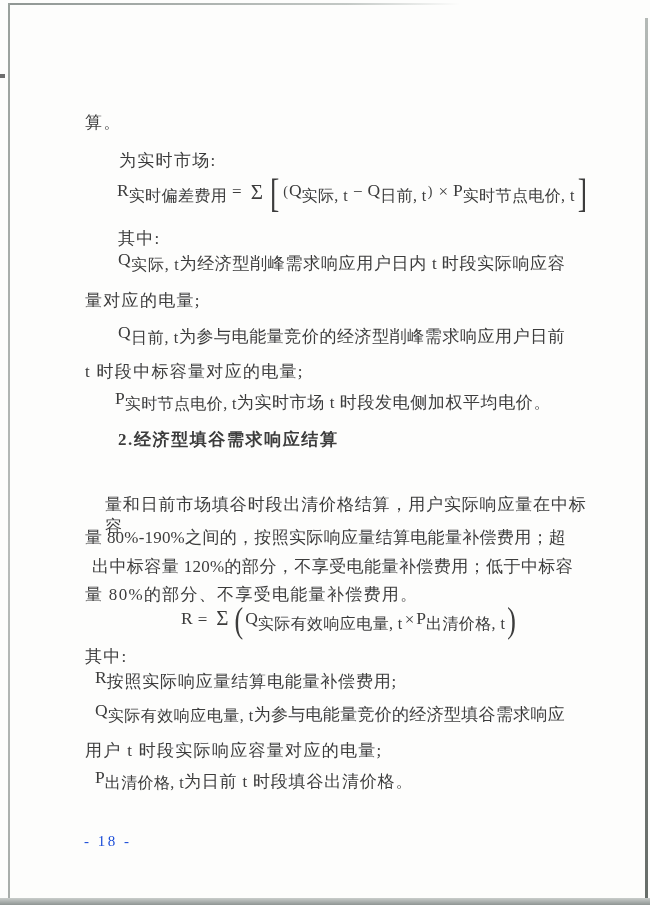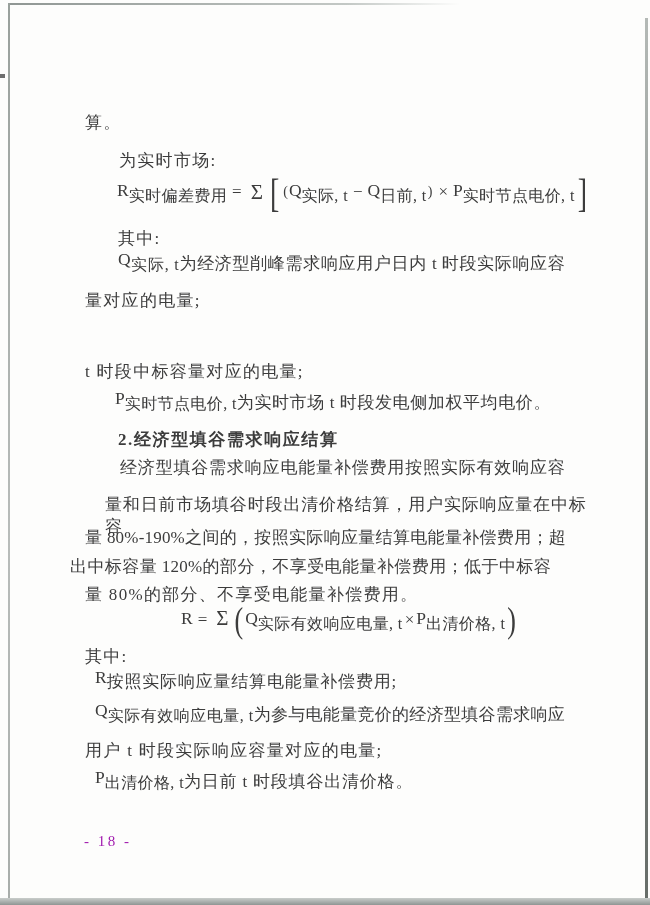--- a/index.html
+++ b/index.html
@@ -34,21 +34,21 @@
   .formula { position:absolute; font-size:17px; white-space:nowrap; letter-spacing:0; }
   .formula .op   { margin:0 5px; position:relative; top:-3px; }
   .formula .sigma{ font-size:21px; margin:0 4px; position:relative; top:-1px; }
   .formula .bigb { display:inline-block; transform:scaleY(1.45); transform-origin:center;
                    font-size:28px; font-weight:300; vertical-align:-3px; margin:0 3px; }
   .formula .bigp { display:inline-block; transform:scaleY(1.35); transform-origin:center;
                    font-size:26px; font-weight:300; vertical-align:-3px; margin:0 2px; }
   .formula .sp   { font-size:14px; position:relative; top:-4px; margin:0 1px; }
 
   .page-number { position:absolute; left:84px; top:833px; font-size:15px;
-                 letter-spacing:2.5px; color:#a21caf; }
+                 letter-spacing:2.5px; color:#1d4ed8; }
 </style>
 </head>
 <body>
 
 <div class="scan-page">
 
   <div class="edge-top"></div>
   <div class="edge-left"></div>
   <div class="edge-right"></div>
   <div class="edge-bottom"></div>
@@ -63,33 +63,35 @@
   </div>
 
   <div class="line" style="left:118px; top:228px;">其中:</div>
 
   <div class="line jline" style="left:118px; top:252px; width:447px;">
     <span class="fv"><span class="vb">Q</span><sub class="vs">实际, t</sub></span><span>为经济型削峰需求响应用户日内 t 时段实际响应容</span>
   </div>
 
   <div class="line" style="left:85px; top:290px;">量对应的电量;</div>
 
+  <div class="line jline" style="left:118px; top:325px; width:447px;">
+    <span class="fv"><span class="vb">Q</span><sub class="vs">日前, t</sub></span><span>为参与电能量竞价的经济型削峰需求响应用户日前</span>
+  </div>
 
   <div class="line" style="left:85px; top:361px;">t 时段中标容量对应的电量;</div>
 
   <div class="line" style="left:115px; top:391px; letter-spacing:0.6px;">
     <span class="fv"><span class="vb">P</span><sub class="vs">实时节点电价, t</sub></span><span>为实时市场 t 时段发电侧加权平均电价。</span>
   </div>
 
   <div class="line heading" style="left:118px; top:429px;">2.经济型填谷需求响应结算</div>
 
-  <div class="line jline" style="left:120px; top:457px; width:445px;">经济型填谷需求响应电能量补偿费用按照实际有效响应容</div>
   <div class="line jline" style="left:85px;  top:494px; width:481px;margin-left:20px;">量和日前市场填谷时段出清价格结算，用户实际响应量在中标容</div>
   <div class="line jline" style="left:85px;  top:527px; width:481px;">量 80%-190%之间的，按照实际响应量结算电能量补偿费用；超</div>
-  <div class="line jline" style="left:70px;  top:556px; width:481px;">出中标容量 120%的部分，不享受电能量补偿费用；低于中标容</div>
+  <div class="line jline" style="left:92px;  top:556px; width:481px;">出中标容量 120%的部分，不享受电能量补偿费用；低于中标容</div>
   <div class="line" style="left:85px; top:584px;">量 80%的部分、不享受电能量补偿费用。</div>
 
   <div class="formula" style="left:181px; top:606px;">
     <span class="fv" style="top:-2px;"><span class="vb">R</span></span><span class="op" style="top:-1px;">=</span><span class="sigma">Σ</span><span class="bigp">(</span><span class="fv" style="top:-2px;"><span class="vb">Q</span><sub class="vs">实际有效响应电量, t</sub></span><span class="op" style="top:-1px; margin:0 2px;">×</span><span class="fv" style="top:-2px;"><span class="vb">P</span><sub class="vs">出清价格, t</sub></span><span class="bigp">)</span>
   </div>
 
   <div class="line" style="left:85px; top:646px;">其中:</div>
 
   <div class="line" style="left:95px; top:670px; letter-spacing:0.8px;">
     <span class="fv"><span class="vb">R</span></span><span>按照实际响应量结算电能量补偿费用;</span>

